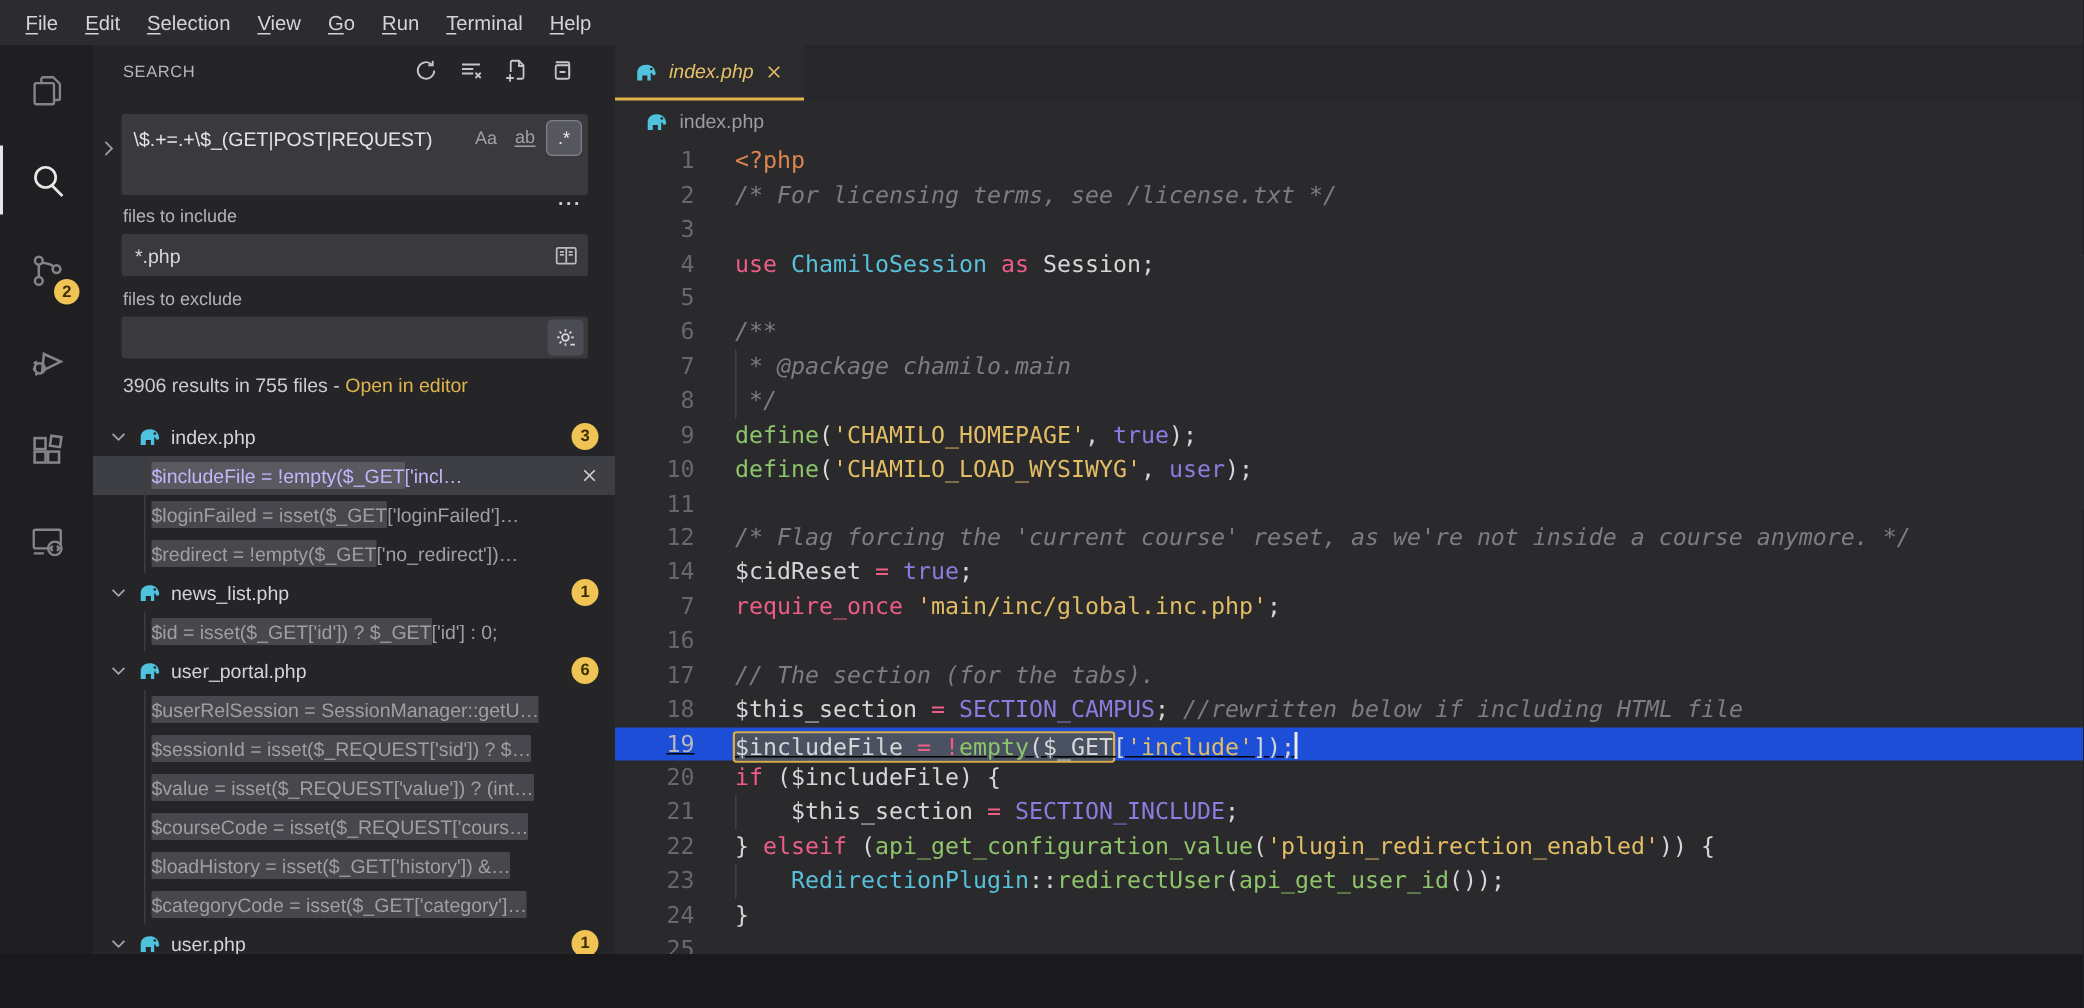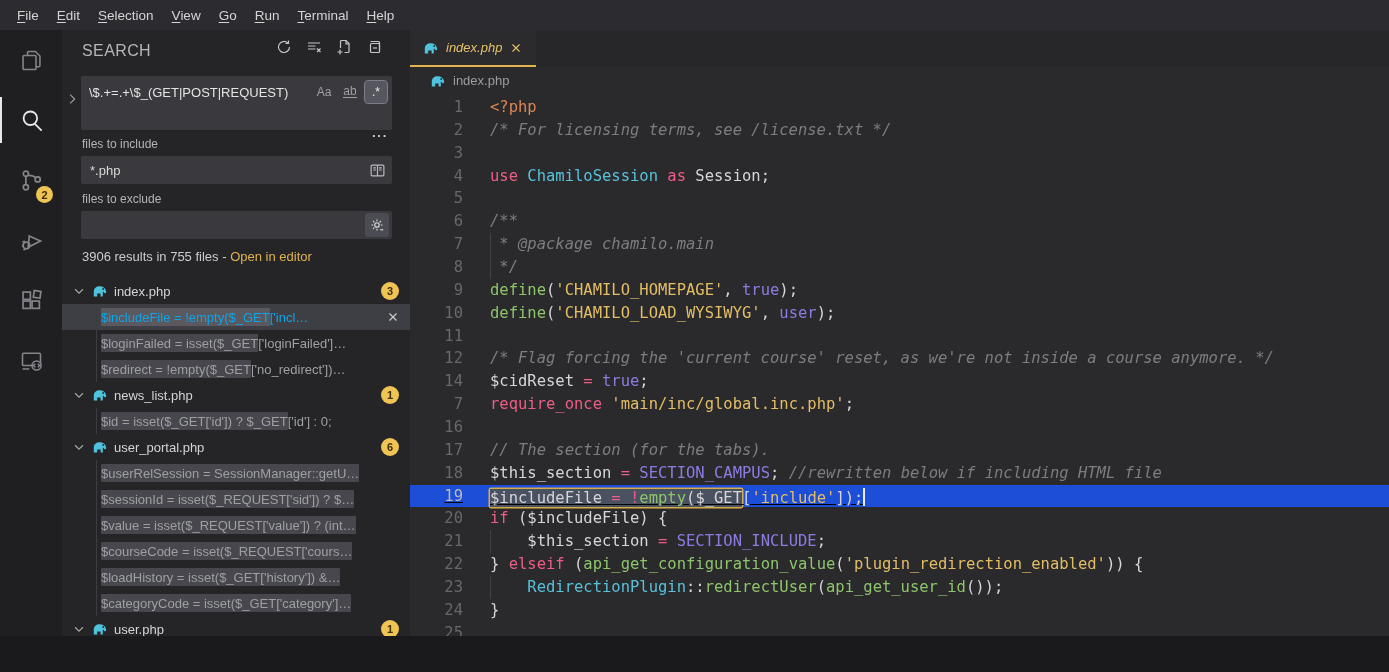--- a/index.html
+++ b/index.html
@@ -13,21 +13,21 @@
   
   #activitybar{position:absolute;top:30px;left:0;width:62px;bottom:0;background:#1f1f22;}
   .ab-item{position:relative;width:62px;height:60px;display:flex;align-items:center;justify-content:center;color:#84848a;}
   .ab-item svg{width:27px;height:27px;}
   .ab-item.active{color:#e7e7e9;}
   .ab-item.active::before{content:'';position:absolute;left:0;top:7px;bottom:7px;width:2px;background:#e7e7e9;}
   .scm-badge{position:absolute;right:9px;bottom:7px;min-width:17px;height:17px;border-radius:9px;background:#f0c454;
              color:#3a2e00;font-size:11px;font-weight:bold;display:flex;align-items:center;justify-content:center;}
   
   #sidebar{position:absolute;left:62px;top:30px;width:348px;bottom:0;background:#252528;color:#c9c9cc;}
-  #search-title{position:absolute;left:20px;top:12px;font-size:16px;letter-spacing:.4px;color:#b6b6ba;text-align:center;}
+  #search-title{position:absolute;left:20px;top:12px;font-size:11px;letter-spacing:.4px;color:#b6b6ba;text-align:center;}
   #search-actions{position:absolute;right:28px;top:9px;display:flex;gap:14px;color:#c6c6c9;}
   #search-actions svg{width:16px;height:16px;}
   #replace-toggle{position:absolute;left:3px;top:62px;color:#9a9a9e;}
   #replace-toggle svg{width:14px;height:14px;}
   .search-box{position:absolute;left:19px;top:46px;width:311px;height:54px;background:#3a3a3e;border-radius:2px;
               box-sizing:border-box;padding:7px 8px;font-size:13px;color:#e4e4e6;}
   .query{width:222px;word-break:break-all;line-height:20px;}
   .opts{position:absolute;top:5px;right:5px;display:flex;gap:4px;}
   .opt{width:22px;height:22px;display:flex;align-items:center;justify-content:center;color:#9fa0a4;
        font-size:12px;font-family:Liberation Sans, sans-serif;border-radius:3px;}
@@ -48,21 +48,21 @@
   .file-row .chev{color:#a6a6aa;display:flex;}
   .file-row .chev svg{width:14px;height:14px;}
   .badge{position:absolute;right:11px;min-width:18px;height:18px;border-radius:9px;background:#f0c454;color:#3a2e00;
          font-size:11px;font-weight:bold;display:flex;align-items:center;justify-content:center;padding:0 4px;box-sizing:border-box;}
   .php-icon{display:flex;color:#4fc3dd;}
   .php-icon svg{width:16px;height:16px;}
   .match-row{height:26px;display:flex;align-items:center;padding-left:39px;position:relative;font-size:13px;
              color:#9da0a3;white-space:nowrap;overflow:hidden;}
   .match-row::before{content:'';position:absolute;left:34px;top:0;bottom:0;width:1px;background:#3c3c41;}
   .match-row .hl{background:#47474d;padding:1.5px 0;border-radius:1px;}
-  .match-row.selected{background:#3e3e45;color:#0ea5e9;}
+  .match-row.selected{background:#3e3e45;color:#c4b5fd;}
   .match-row.selected .hl{background:rgba(255,255,255,.14);}
   .dismiss{position:absolute;right:10px;color:#d0d0d3;display:flex;}
   .dismiss svg{width:14px;height:14px;}
   
   #editor{position:absolute;left:410px;top:30px;right:0;bottom:0;background:#2a2a2d;}
   #tabbar{height:37px;background:#27272a;display:flex;}
   .tab{display:flex;align-items:center;gap:7px;padding:0 13px;background:#2b2b2e;
        border-bottom:2px solid #e0b44c;box-sizing:border-box;}
   .tab-label{color:#e6c068;font-style:italic;font-size:13px;}
   .tab-close{color:#e6c068;display:flex;}

